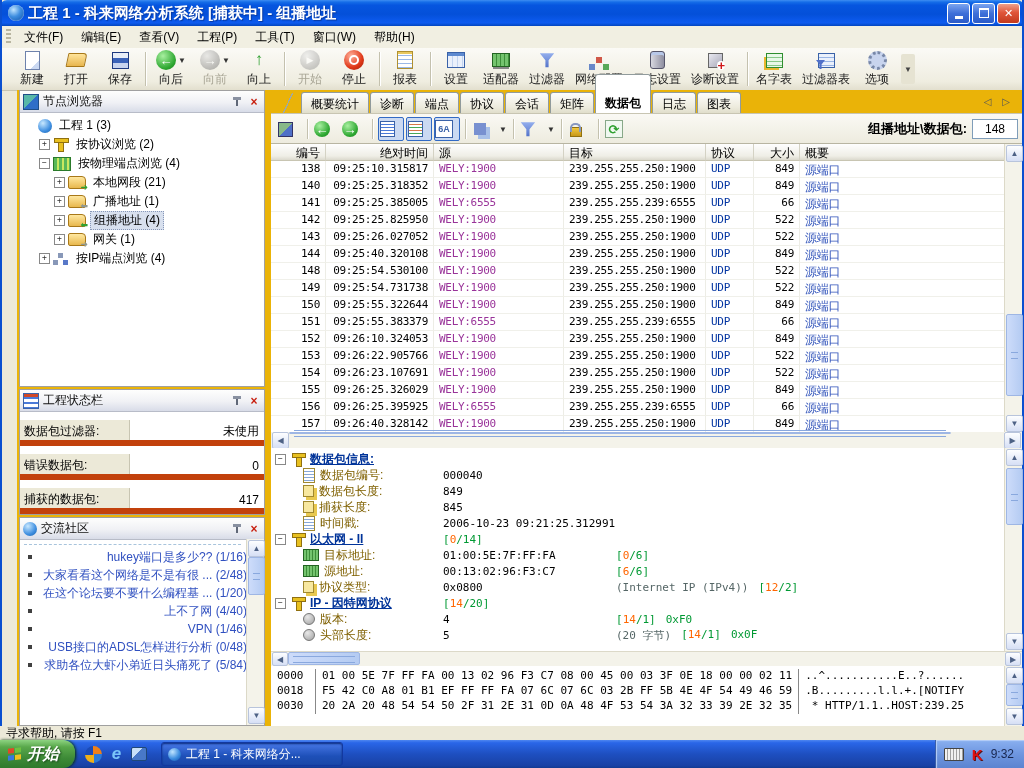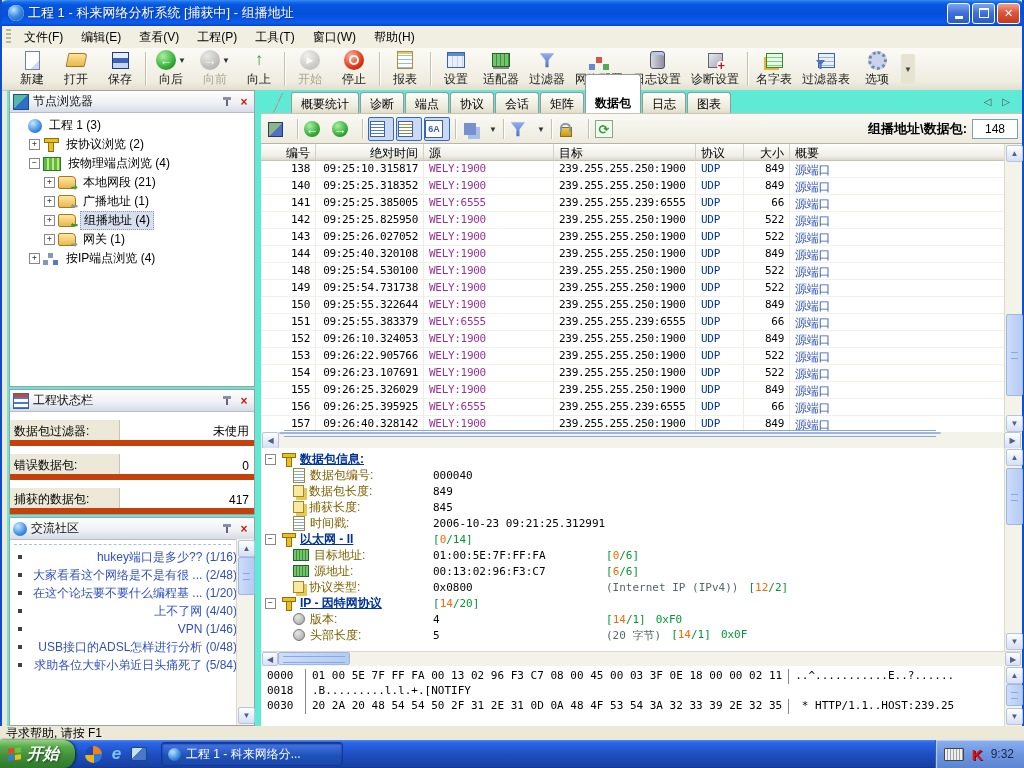--- a/index.html
+++ b/index.html
@@ -5,21 +5,21 @@
   html,body{margin:0;padding:0;}
   body{width:1024px;height:768px;overflow:hidden;font-family:"Liberation Sans","DejaVu Sans",sans-serif;background:#ECE9D8;position:relative;}
   #app{position:absolute;inset:0;}
 
   
   .titlebar{position:absolute;top:0;left:0;right:0;height:26px;
     background:linear-gradient(180deg,#3E8DF2 0%,#156DE8 8%,#0655DF 20%,#0450D9 55%,#0A57E8 75%,#0E5BEF 88%,#0346BE 100%);
     border-radius:7px 7px 0 0;display:flex;align-items:center;padding:0 4px;}
   .title-icon{width:16px;height:16px;border-radius:50%;margin:0 4px;
     background:radial-gradient(circle at 35% 30%,#BFE4FF 0%,#3E8EE0 45%,#0A4EA8 100%);box-shadow:inset 0 0 1px #fff;}
-  .title-text{color:#fff;font-weight:normal;font-size:13px;text-shadow:1px 1px 1px #0838A0;flex:1;white-space:nowrap;overflow:hidden;}
+  .title-text{color:#fff;font-weight:bold;font-size:15px;text-shadow:1px 1px 1px #0838A0;flex:1;white-space:nowrap;overflow:hidden;}
   .win-btns{display:flex;gap:2px;}
   .win-btn{width:21px;height:19px;border-radius:3px;border:1px solid #fff;
     background:linear-gradient(180deg,#7BA4EF 0%,#3E6FD8 50%,#2B5BC8 100%);display:flex;align-items:center;justify-content:center;color:#fff;font-size:11px;font-weight:bold;}
   .win-btn.close{background:linear-gradient(180deg,#F0A08A 0%,#E0563A 45%,#C23A1E 100%);}
   .glyph-min{width:8px;height:3px;background:#fff;margin-top:8px;}
   .glyph-restore{width:8px;height:7px;border:1px solid #fff;border-top-width:2px;background:transparent;}
 
   
   .menubar{position:absolute;top:26px;left:2px;right:2px;height:22px;background:#F1EFE2;border-bottom:1px solid #D8D5C2;display:flex;align-items:center;}
   .grip{width:5px;height:16px;margin:0 4px;background:repeating-linear-gradient(180deg,#B8B5A0 0 2px,transparent 2px 4px);}
@@ -70,21 +70,21 @@
   [data-name="decode-view-icon"]::before{content:"";width:13px;height:14px;background:repeating-linear-gradient(180deg,#fff 0 2px,#D87848 2px 3px,#fff 3px 5px,#48A858 5px 6px);border:1px solid #3A62A8;}
   [data-name="hex-view-icon"]{font-size:9px;color:#3A62A8;border:1px solid #3A62A8;background:#fff;font-weight:bold;}
   [data-name="columns-icon"]::before{content:"";width:12px;height:12px;background:#7890D0;box-shadow:4px 4px 0 #A8C0E8;}
   [data-name="lock-icon"]::before{content:"";width:10px;height:8px;background:linear-gradient(180deg,#F0C840,#C89818);border:1px solid #907010;margin-top:6px;}
   [data-name="lock-icon"]::after{content:"";position:absolute;top:2px;width:7px;height:7px;border:2px solid #8898C0;border-bottom:none;border-radius:5px 5px 0 0;}
   [data-name="refresh-icon"]{color:#2FA030;font-size:13px;font-weight:bold;border:1px solid #88A888;background:#F0F8F0;}
   [data-name="refresh-icon"]::after{content:"⟳";}
 
   
   .window-frame{position:absolute;top:0;left:0;right:0;height:740px;border-left:2px solid #0A4FD0;border-right:2px solid #0A4FD0;box-sizing:border-box;pointer-events:none;}
-  .workspace{position:absolute;top:90px;left:7px;right:2px;height:636px;background:#5eead4;}
+  .workspace{position:absolute;top:90px;left:17px;right:2px;height:636px;background:#eab308;}
 
   
   .sidebar{position:absolute;left:0;top:0;width:250px;height:636px;}
   .panel{position:absolute;left:2px;right:2px;border:1px solid #A0A0A0;background:#fff;box-sizing:border-box;}
   .panel-header{height:21px;background:linear-gradient(180deg,#FEFEFD 0%,#F0F1F5 55%,#D8DCE8 100%);border-bottom:1px solid #B8BCC8;display:flex;align-items:center;padding:0 3px;font-size:12px;}
   .panel-title{flex:1;color:#111;margin-left:4px;white-space:nowrap;overflow:hidden;}
   .pin-btn{width:14px;height:14px;position:relative;margin-right:3px;}
   .pin-btn::before{content:"";position:absolute;left:6px;top:2px;width:2px;height:9px;background:#606878;}
   .pin-btn::after{content:"";position:absolute;left:3px;top:2px;width:8px;height:3px;background:#8890A0;}
   .panel-close{color:#C82010;font-weight:bold;font-size:12px;width:14px;text-align:center;}
@@ -830,21 +830,21 @@
 
       <div class="decode-hscroll" data-name="decode-hscrollbar">
         <div class="sb-btn" style="left:1px;width:14px;height:12px;" data-name="scroll-left-icon">◀</div>
         <div class="sb-thumb" style="left:17px;width:70px;height:11px;" data-name="scrollbar-thumb"></div>
         <div class="sb-btn" style="left:auto;right:1px;width:14px;height:12px;" data-name="scroll-right-icon">▶</div>
       </div>
 
       <div class="hexpanel" data-name="hex-dump-panel">
         <div class="hex-body" id="hex-body">
             <div class="hexline" data-name="hex-line-0"><span class="hex-off" data-name="hex-offset">0000</span><span class="hex-bytes" data-name="hex-bytes">01 00 5E 7F FF FA 00 13 02 96 F3 C7 08 00 45 00 03 3F 0E 18 00 00 02 11</span><span class="hex-ascii" data-name="hex-ascii">..^...........E..?......</span></div>
-            <div class="hexline" data-name="hex-line-1"><span class="hex-off" data-name="hex-offset">0018</span><span class="hex-ascii" data-name="hex-ascii">.B.........l.l.+.[NOTIFY</span></div>
+            <div class="hexline" data-name="hex-line-1"><span class="hex-off" data-name="hex-offset">0018</span><span class="hex-bytes" data-name="hex-bytes">F5 42 C0 A8 01 B1 EF FF FF FA 07 6C 07 6C 03 2B FF 5B 4E 4F 54 49 46 59</span><span class="hex-ascii" data-name="hex-ascii">.B.........l.l.+.[NOTIFY</span></div>
             <div class="hexline" data-name="hex-line-2"><span class="hex-off" data-name="hex-offset">0030</span><span class="hex-bytes" data-name="hex-bytes">20 2A 20 48 54 54 50 2F 31 2E 31 0D 0A 48 4F 53 54 3A 32 33 39 2E 32 35</span><span class="hex-ascii" data-name="hex-ascii"> * HTTP/1.1..HOST:239.25</span></div>
           </div>
         <div class="sb-v" data-name="hex-scrollbar">
           <div class="sb-btn" style="top:1px;" data-name="scroll-up-icon">▲</div>
           <div class="sb-thumb" style="top:18px;height:20px;" data-name="scrollbar-thumb"></div>
           <div class="sb-btn" style="bottom:1px;" data-name="scroll-down-icon">▼</div>
         </div>
       </div>
 
     </div>

